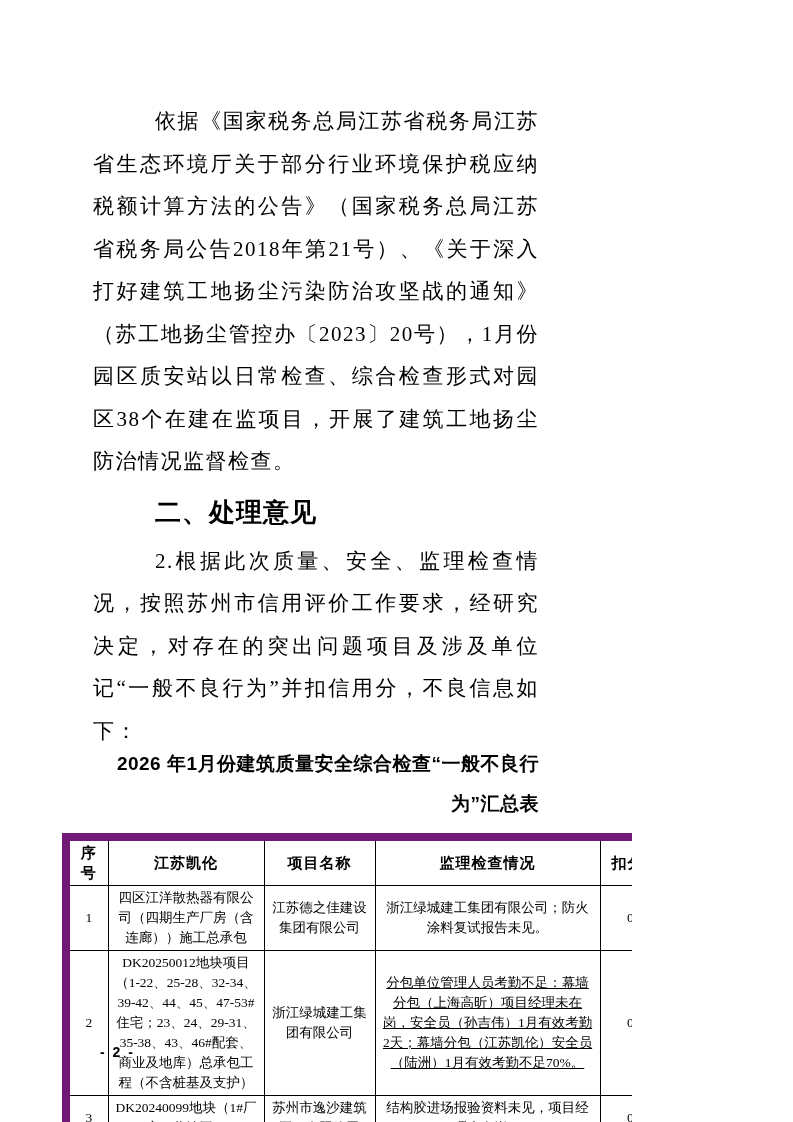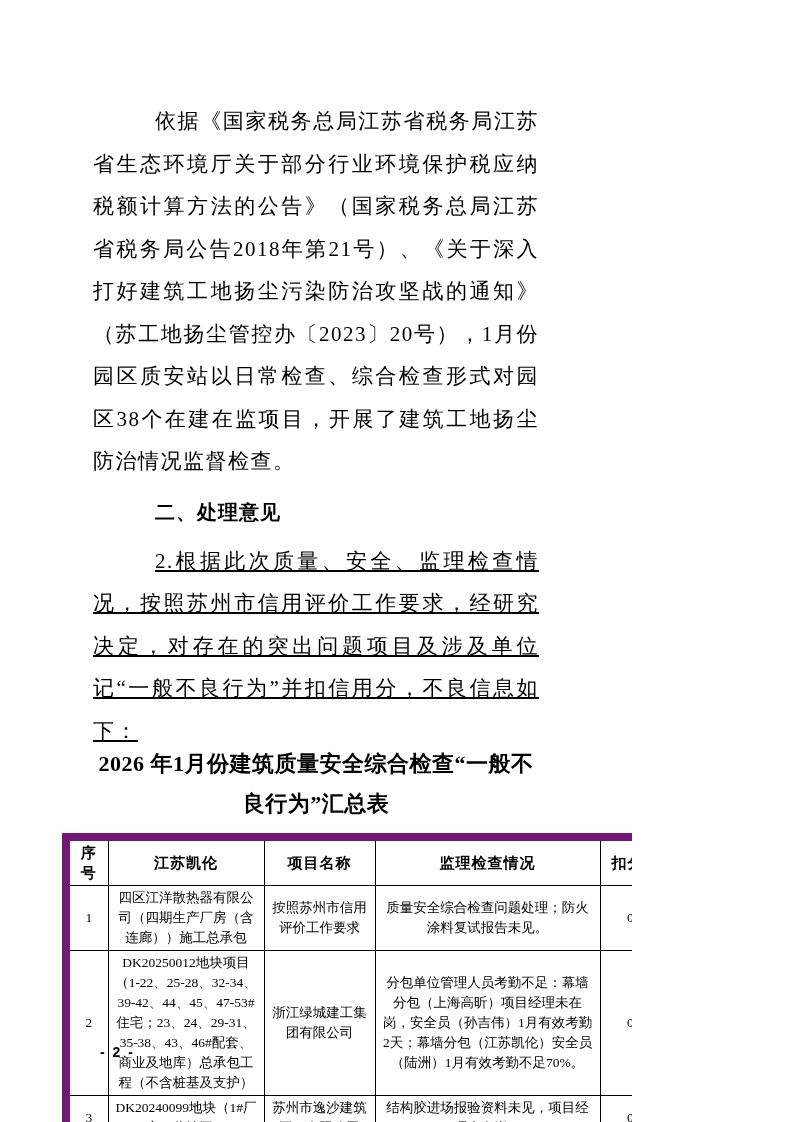--- a/index.html
+++ b/index.html
@@ -24,44 +24,44 @@
     font-size: 21px;
     line-height: 42.5px;
     letter-spacing: 1.5px;
     text-align: justify;
     text-indent: 62px;
     word-break: break-all;
   }
   .heading-1 {
     margin: 8px 0 0 0;
     padding-left: 62px;
-    font-size: 20px;
+    font-size: 26px;
     font-weight: bold;
     line-height: 43px;
     letter-spacing: 1px;
     font-family: "Liberation Sans", "DejaVu Sans", sans-serif;
   }
   .heading-2 {
     margin: 6px 0 0 0;
     padding-left: 52px;
     font-size: 21px;
     line-height: 43px;
     letter-spacing: 2px;
     font-family: "Liberation Serif", "DejaVu Serif", serif;
   }
   .para-2 { margin-top: 0; }
-  .para-3 { margin-top: 6px; text-decoration: underline; }
+  .para-3 { margin-top: 6px; }
   .table-title {
     margin: -8px 0 0 0;
-    font-size: 22px;
+    font-size: 19px;
     font-weight: bold;
     line-height: 40px;
-    text-align: center;
+    text-align: right;
     letter-spacing: 0.5px;
-    font-family: Liberation Serif, serif;
+    font-family: Liberation Sans, sans-serif;
   }
   table.summary {
     border-collapse: collapse;
     table-layout: fixed;
     width: 669px;
     margin: 9px 16px 0 -31px;
     border: 8px solid #701a75;
   }
   table.summary th, table.summary td {
     border: 1px solid #000;
@@ -89,20 +89,21 @@
     letter-spacing: 0;
   }
   td.cell-project-long {
     font-size: 13px;
     line-height: 16.5px;
     padding: 2px 4px;
   }
   td.cell-behavior-long {
     line-height: 21px;
     padding: 2px 5px;
+    text-decoration: underline;
   }
   .page-number {
     position: absolute;
     left: 100px;
     top: 1044px;
     font-size: 14px;
     font-weight: bold;
     letter-spacing: 2px;
     font-family: "Liberation Sans", "DejaVu Sans", sans-serif;
   }
@@ -137,22 +138,22 @@
         <th>序号</th>
         <th>江苏凯伦</th>
         <th>项目名称</th>
         <th>监理检查情况</th>
         <th>扣分值</th>
         <th>备注</th>
       </tr>
       <tr class="row-1">
         <td class="cell-no">1</td>
         <td>四区江洋散热器有限公司（四期生产厂房（含连廊））施工总承包</td>
-        <td>按照苏州市信用评价工作要求</td>
-        <td>质量安全综合检查问题处理；防火涂料复试报告未见。</td>
+        <td>江苏德之佳建设集团有限公司</td>
+        <td>浙江绿城建工集团有限公司；防火涂料复试报告未见。</td>
         <td class="cell-score">0.2</td>
         <td></td>
       </tr>
       <tr class="row-2">
         <td class="cell-no">2</td>
         <td class="cell-project-long">DK20250012地块项目（1-22、25-28、32-34、39-42、44、45、47-53#住宅；23、24、29-31、35-38、43、46#配套、商业及地库）总承包工程（不含桩基及支护）</td>
         <td>浙江绿城建工集团有限公司</td>
         <td class="cell-behavior-long">分包单位管理人员考勤不足：幕墙分包（上海高昕）项目经理未在岗，安全员（孙吉伟）1月有效考勤2天；幕墙分包（江苏凯伦）安全员（陆洲）1月有效考勤不足70%。</td>
         <td class="cell-score">0.2</td>
         <td></td>

